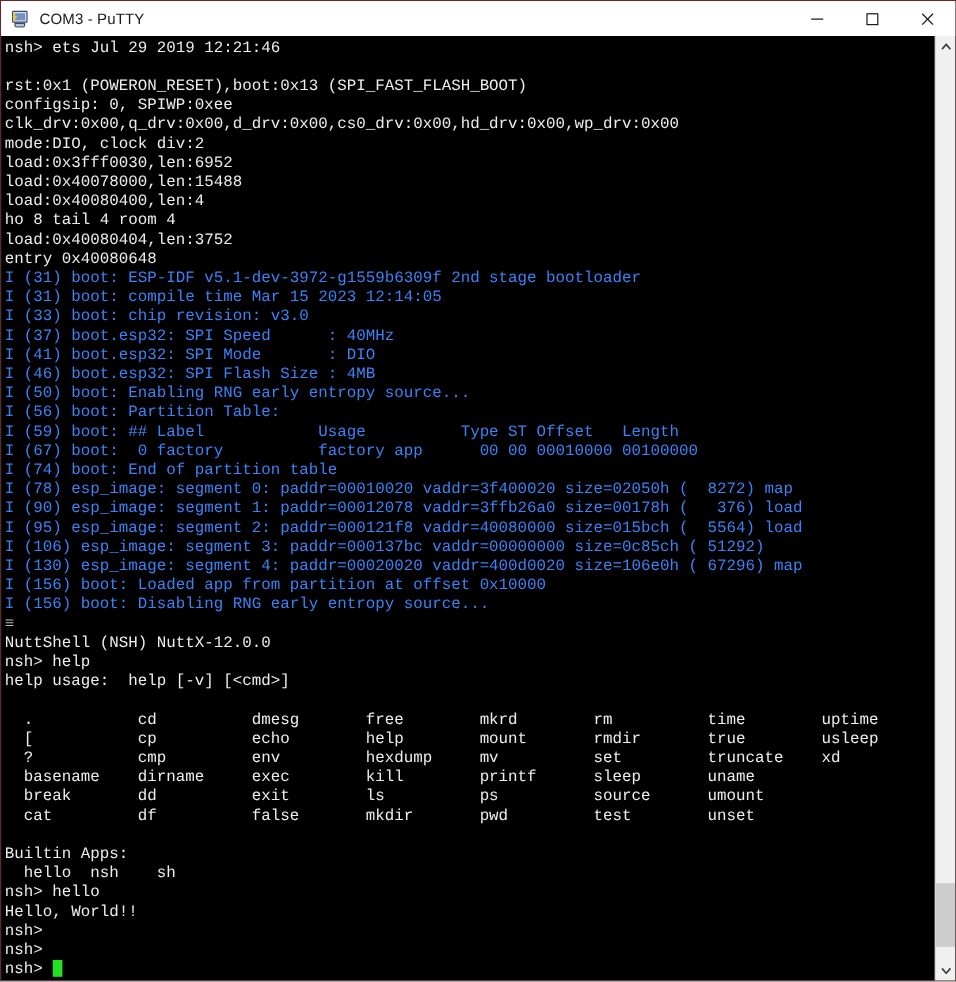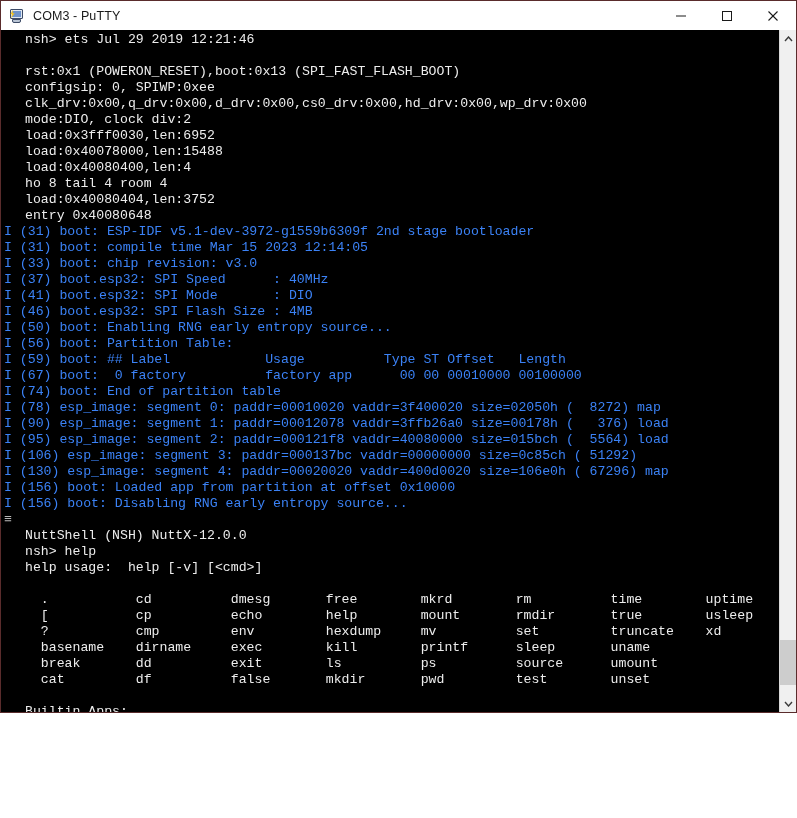--- a/index.html
+++ b/index.html
@@ -3,21 +3,21 @@
 <meta charset="utf-8">
 <style>
   * { box-sizing: border-box; margin: 0; padding: 0; }
   html, body {
     width: 797px; height: 818px;
     overflow: hidden;
     background: #ffffff;
     font-family: "Liberation Sans", sans-serif;
   }
   .window {
-    width: 797px; height: 713px;
+    width: 797px; height: 818px;
     background: #ffffff;
     border: 1px solid #5a2c2c;
     border-top: 1px solid #5a2c2c;
     display: flex;
     flex-direction: column;
     position: relative;
   }
   
   .titlebar {
     height: 29px;
@@ -103,21 +103,21 @@
     font-size: 13.2px;
     line-height: 16px;
     letter-spacing: 0px;
     white-space: pre;
   }
   .term-line {
     height: 16px;
     white-space: pre;
     color: #e8e8e8;
   }
-  .c-white  { color: #ededed; margin-left: 21px; }
+  .c-white  { color: #ededed; }
   .c-green  { color: #3b82f6; }
   .c-gray   { color: #b8b8b8; }
   .cursor-block {
     display: inline-block;
     width: 8px;
     height: 14px;
     background: #22e022;
     vertical-align: -3px;
   }
   

